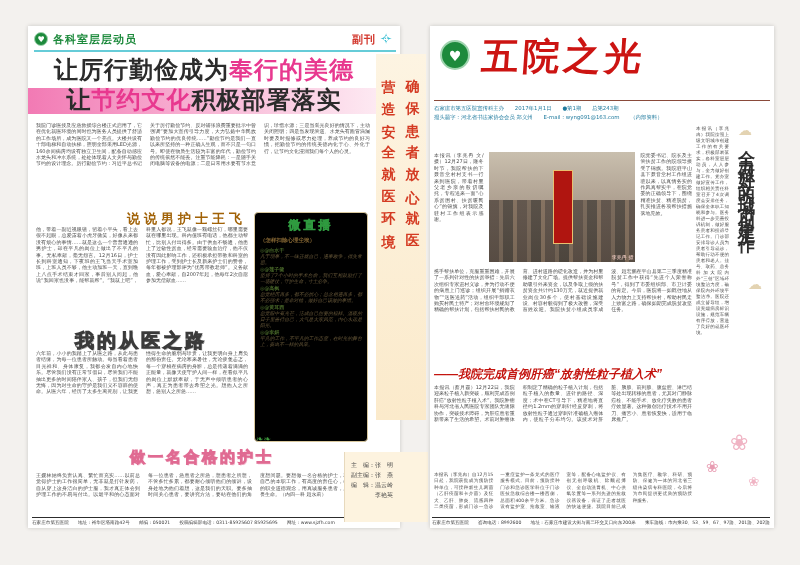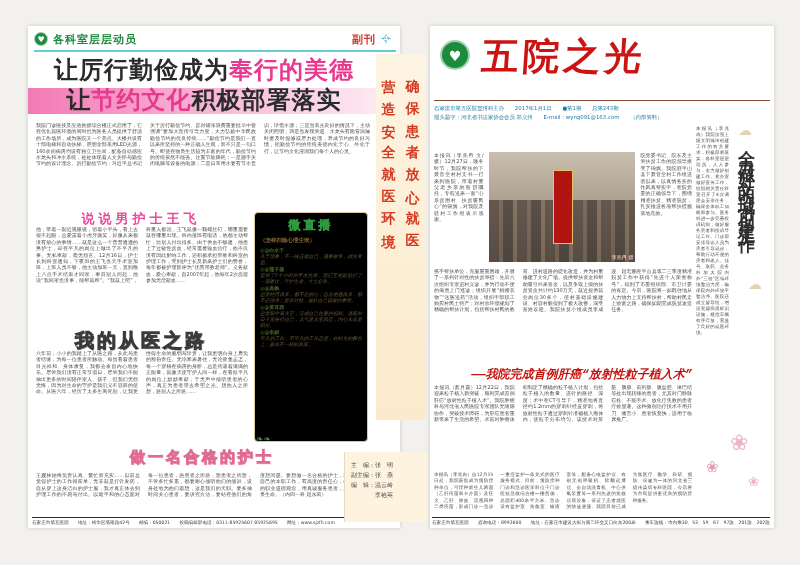--- a/index.html
+++ b/index.html
@@ -26,21 +26,21 @@
   .star-badge .star { position:absolute; inset:0; color:#3fc0d4; font-size:15px; line-height:16px; text-align:center; }
   .star-badge .num { position:absolute; inset:0; color:#ffffff; font-size:7px; line-height:16px; text-align:center; font-weight:bold; }
   .lp-rule { position:absolute; left:6px; top:24px; width:362px; height:2px; background:#66ccd8; }
 
   .headline { position:absolute; left:4px; width:344px; text-align:center; font-weight:bold;
               font-size:24px; line-height:28px; color:#2b2b2b; font-family:"DejaVu Serif","Liberation Serif",serif; letter-spacing:1px; white-space:nowrap;}
   .headline .pink { color:#e8388f; }
   .pink-band { position:absolute; left:0; top:62px; width:348px; height:26px;
                background:linear-gradient(90deg,#f27ab4 0%,#f8b9d7 55%,#fde9f2 100%); }
 
-  .sec-title-red { color:#ec4899; font-weight:bold; font-size:13px; text-align:center; letter-spacing:4px; }
+  .sec-title-red { color:#a16207; font-weight:bold; font-size:13px; text-align:right; letter-spacing:4px; }
   .bubble { font-weight:bold; text-align:center; letter-spacing:3px; color:#ffffff; font-family:"DejaVu Serif","Liberation Serif",serif; }
   .bubble-black { font-size:19px; -webkit-text-stroke:1px #3a3a3a; text-shadow:1px 1px 0 #bbb; }
   .bubble-pink  { font-size:15px; -webkit-text-stroke:1px #e06a92; text-shadow:1px 1px 0 #f3c3d4; }
   .bubble-blue  { font-size:15px; -webkit-text-stroke:1px #2f8fc0; text-shadow:1px 1px 0 #bfe2f2; }
   .bubble-blue-solid { font-size:15px; color:#2f8fc0; -webkit-text-stroke:1px #2f8fc0; }
 
   .weibox { position:absolute; left:226px; top:186px; width:114px; height:230px;
             background:#000000; border:1px solid #d9c89e; border-radius:4px; padding:4px 5px; }
   .weibox-title { color:#2f9a3f; font-weight:bold; font-size:12px; text-align:center; letter-spacing:3px;
                   -webkit-text-stroke:.5px #2f9a3f; }
@@ -74,22 +74,22 @@
 
   .rp-a1-title { position:absolute; left:4px; top:98px; width:300px; display:flex; align-items:center; }
   .rp-a1-bar { width:4px; height:20px; background:#cc1412; margin-right:4px; }
   .rp-a1-text { color:#cc1412; font-weight:bold; font-size:19px; letter-spacing:2px; white-space:nowrap;
                 font-family:"DejaVu Serif","Liberation Serif",serif; }
   .photo { position:relative; width:148px; height:110px; background:linear-gradient(180deg,#c9bfae 0%,#a8998a 55%,#7e7264 100%); overflow:hidden; }
   .photo .people { position:absolute; left:0; right:0; bottom:0; height:62px;
         background:repeating-linear-gradient(90deg,#4a3f38 0 10px,#6a5a4c 10px 14px,#3c3630 14px 24px,#786452 24px 28px); opacity:.75; }
   .photo .banner { position:absolute; left:64px; top:18px; width:20px; height:74px; background:#b01510; border:1px solid #e8c070; }
   .photo .caption { position:absolute; right:2px; bottom:2px; color:#ffd9d0; font-size:5px; }
-  .rp-a2-sub { color:#c4140f; font-weight:bold; font-size:12px; text-align:right; font-style:italic;
-               font-family:Liberation Mono, monospace; white-space:nowrap; }
+  .rp-a2-sub { color:#c4140f; font-weight:bold; font-size:12px; text-align:left; font-style:italic;
+               font-family:Liberation Sans, sans-serif; white-space:nowrap; }
   .rp-a3-title { color:#c4140f; font-weight:bold; font-size:16px; letter-spacing:8px; text-align:center;
                  font-family:"DejaVu Serif","Liberation Serif",serif; font-style:italic; white-space:nowrap; }
 
   .sidecol { position:absolute; left:266px; top:100px; width:74px; height:344px; display:flex; gap:3px; }
   .sidecol .snip { width:33px; font-size:4.5px; line-height:6px; color:#4c4c4c; text-align:justify; word-break:break-all; overflow:hidden; }
   .side-title-wrap { position:relative; width:36px; height:100%; }
   .side-title { position:absolute; left:4px; top:10px; writing-mode:vertical-rl; text-orientation:upright;
                 font-size:17px; letter-spacing:8px; color:#2d2d2d; font-weight:bold;
                 font-family:"DejaVu Serif","Liberation Serif",serif; }
   .cloud { position:absolute; color:#e3d3b2; font-size:14px; }

